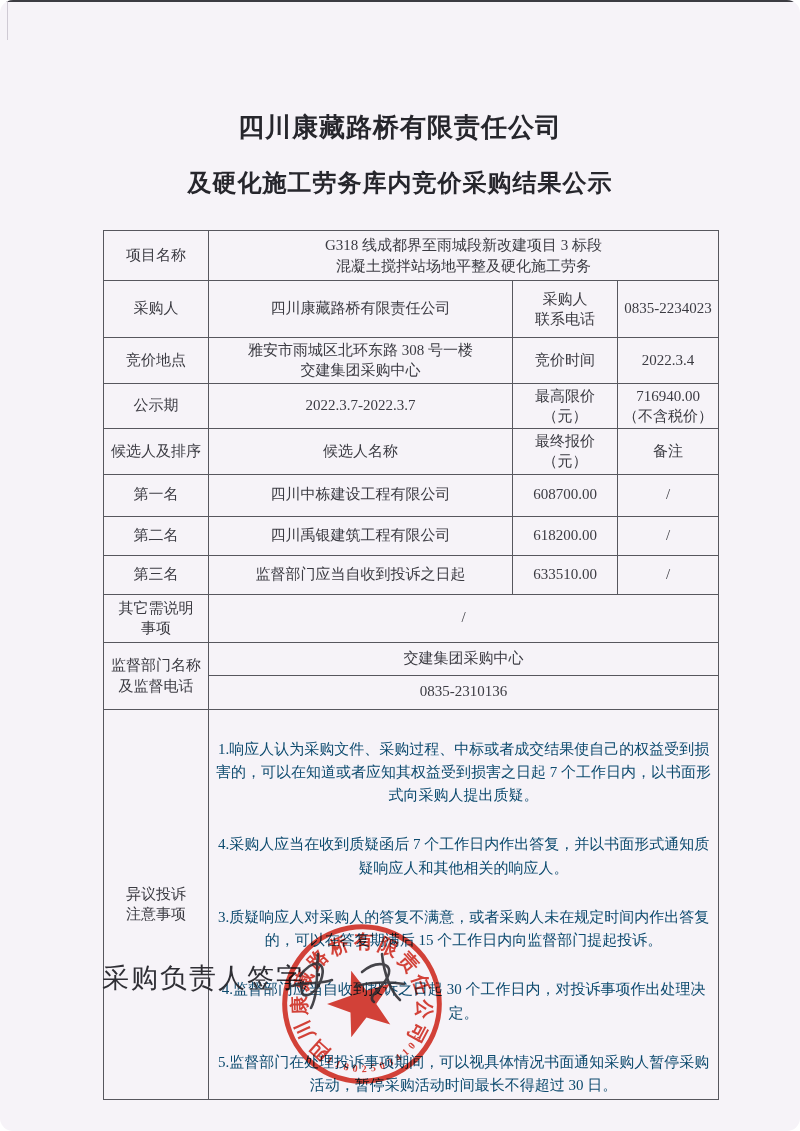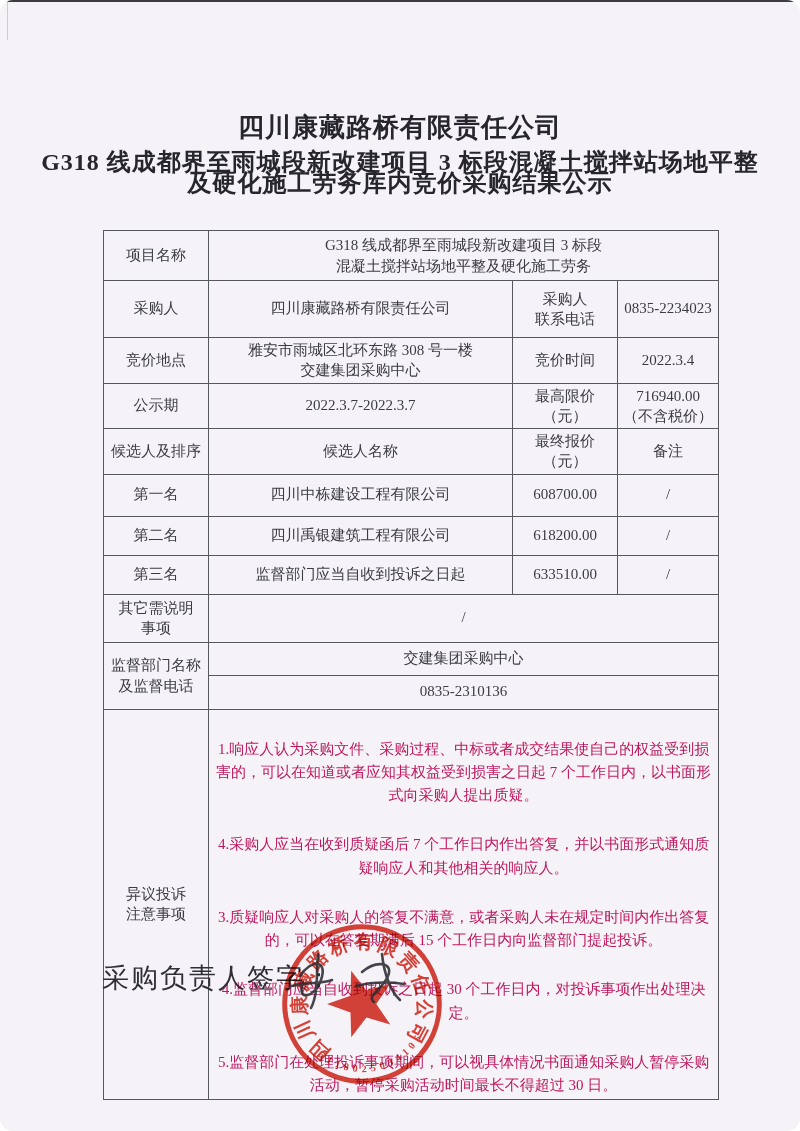--- a/index.html
+++ b/index.html
@@ -11,37 +11,36 @@
   .title{position:absolute;left:0;width:800px;text-align:center;font-weight:bold;color:#26262c;letter-spacing:1px;}
   .title1{top:110px;font-size:26px;}
   .title2{top:146px;font-size:24px;}
   .title3{top:167px;font-size:24px;}
 
   table.doc{position:absolute;left:103px;top:230px;width:615px;border-collapse:collapse;table-layout:fixed;}
   table.doc td{border:1px solid #57575e;font-size:15px;color:#3b3b42;text-align:center;vertical-align:middle;padding:2px 4px;line-height:1.28;}
   td.left{text-align:left;padding-left:10px;}
   .two-line div{line-height:1.35;}
   td.para{ text-align:left;vertical-align:top;padding:32px 10px 8px 12px;}
-  .c-item{line-height:1.55;font-size:15px;color:#be185d;margin-top:26px;}
+  .c-item{line-height:1.55;font-size:15px;color:#0c4a6e;margin-top:26px;}
 
   .sign-row{position:absolute;left:102px;top:960px;font-size:27px;color:#2f2f35;letter-spacing:2px;}
 
   .signature{position:absolute;left:278px;top:942px;z-index:4;}
   .seal{position:absolute;left:270px;top:912px;z-index:3;mix-blend-mode:multiply;opacity:.93;}
   .seal text{font-family:"Liberation Serif","DejaVu Serif",serif;font-weight:bold;}
 </style>
 </head>
 <body>
 
 <div class="page">
   <div class="scan-edge-top"></div>
   <div class="scan-edge-left"></div>
 
   <div class="title title1">四川康藏路桥有限责任公司</div>
-  <div class="title title2">G318 线成都界至雨城段新改建项目 3 标段混凝土搅拌站场地平整</div>
   <div class="title title3">及硬化施工劳务库内竞价采购结果公示</div>
 
   <table class="doc">
     <colgroup>
         <col style="width:105px">
         <col style="width:304px">
         <col style="width:105px">
         <col style="width:101px">
       </colgroup>
 

